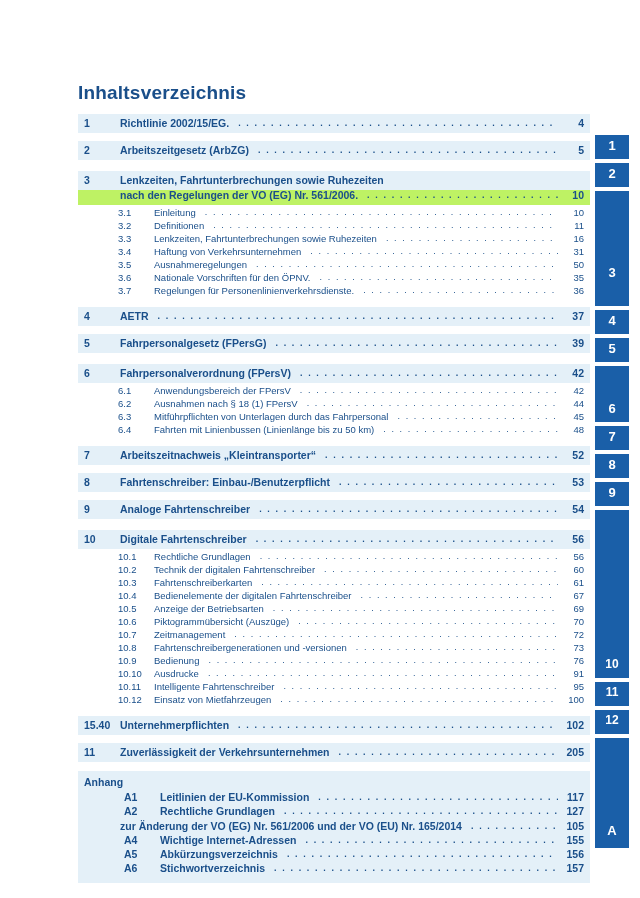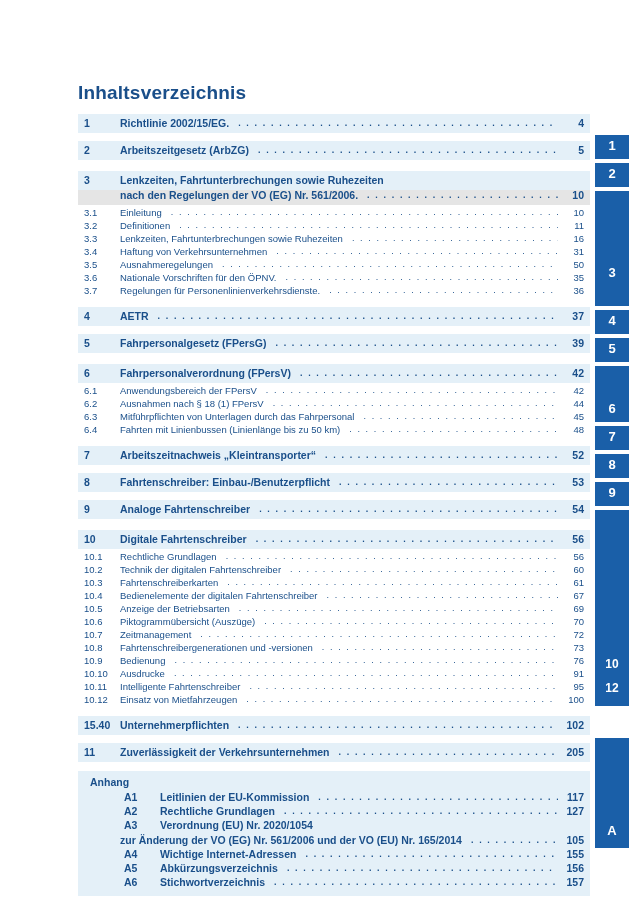--- a/index.html
+++ b/index.html
@@ -76,43 +76,43 @@
   }
   .lvl1 .num{width:36px;padding-left:6px;}
   .lvl1 .txt{font-weight:bold;}
   .lvl1 .pg{font-weight:bold;}
   
   .lvl2{
     font-size:9.5px;
     font-weight:normal;
     padding:1.5px 6px 1.5px 0;
   }
-  .lvl2 .num{width:36px;padding-left:6px;}
+  .lvl2 .num{width:36px;padding-left:6px;margin-left:34px;}
   
   .cont{
     font-size:10.5px;
     font-weight:bold;
-    background:#e5e5e5;
+    background:#bef264;
     padding:0 6px 4px 0;
     margin-top:-2px;
     margin-bottom:2px;
   }
   .cont .num{width:36px;padding-left:6px;}
   .gap{height:9px;}
   .gap-s{height:6px;}
   
   .annex{
     background:#e4f0f8;
     padding:5px 6px 7px 0;
     margin-top:9px;
   }
   .annex .head{
     font-size:10.5px;
     font-weight:bold;
-    padding-left:12px;
+    padding-left:6px;
     padding-bottom:3px;
   }
   .annex .row{font-size:10.5px;font-weight:bold;padding:1.5px 0;margin-left:40px;}
   .annex .num{width:36px;padding-left:6px;}
   .subrow{display:flex;align-items:center;font-size:10.5px;font-weight:bold;padding:1.5px 0;}
   .subrow .lead{flex:0 0 36px;padding-left:6px;}
   
   .tabs{
     position:absolute;
     right:0;top:0;width:44px;height:898px;
@@ -482,27 +482,20 @@
 
       <div class="row">
         <span class="num">A2</span>
         <span class="txtwrap">
             <span class="txt">Rechtliche Grundlagen</span>
             <span class="dots">. . . . . . . . . . . . . . . . . . . . . . . . . . . . . . . . . . . . . . . . . . . . . . . . . . . . . . . . . . . . . . . . . . . . .</span>
           </span>
         <span class="pg">127</span>
       </div>
 
-      <div class="row">
-        <span class="num">A3</span>
-        <span class="txtwrap">
-            <span class="txt">Verordnung (EU) Nr. 2020/1054</span>
-          </span>
-        <span class="pg"></span>
-      </div>
       <div class="subrow">
         <span class="lead"></span>
         <span class="txtwrap">
             <span class="txt">zur Änderung der VO (EG) Nr. 561/2006 und der VO (EU) Nr. 165/2014</span>
             <span class="dots">. . . . . . . . . . . . . . . . . . . . . . . . . . . . . . . . .</span>
           </span>
         <span class="pg">105</span>
       </div>
 
       <div class="row">
@@ -565,21 +558,21 @@
     <div class="tab" style="top:482px;height:24px;">
         <span>9</span>
       </div>
     <div class="rail" style="top:510px;height:168px;"></div>
     <div class="tab small" style="top:654px;height:24px;background:transparent;">
         <span>10</span>
       </div>
     <div class="tab small" style="top:682px;height:24px;">
         <span>11</span>
       </div>
-    <div class="tab small" style="top:678px;height:24px;">
+    <div class="tab small" style="top:710px;height:24px;">
         <span>12</span>
       </div>
     <div class="rail" style="top:738px;height:110px;"></div>
     <div class="tab" style="top:820px;height:28px;background:transparent;">
         <span>A</span>
       </div>
   </div>
 
 </div>
 

